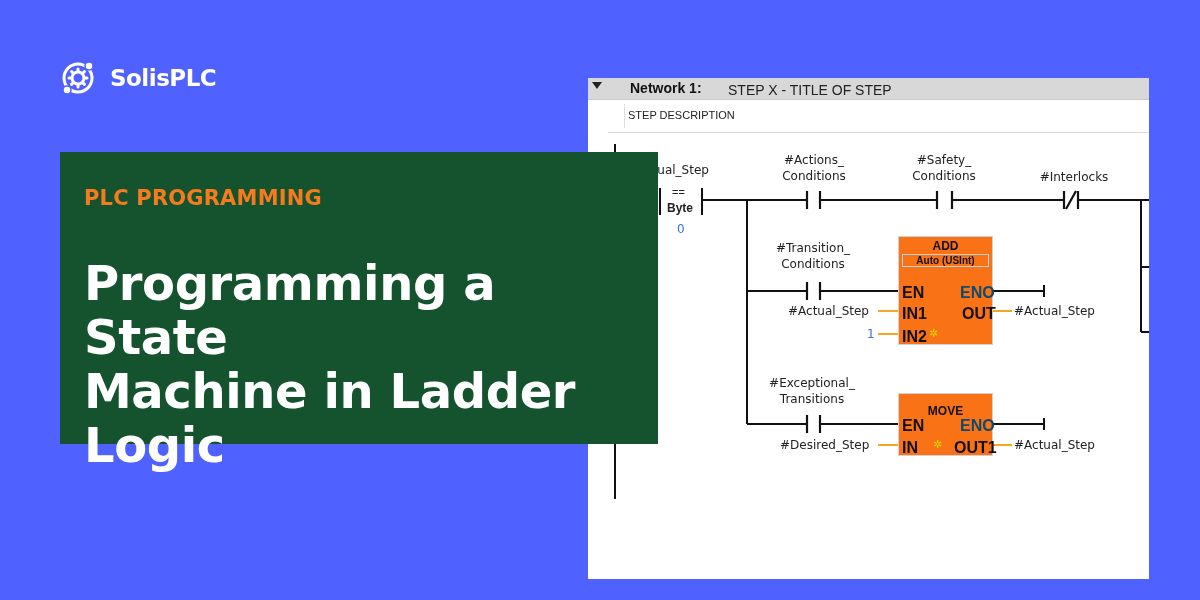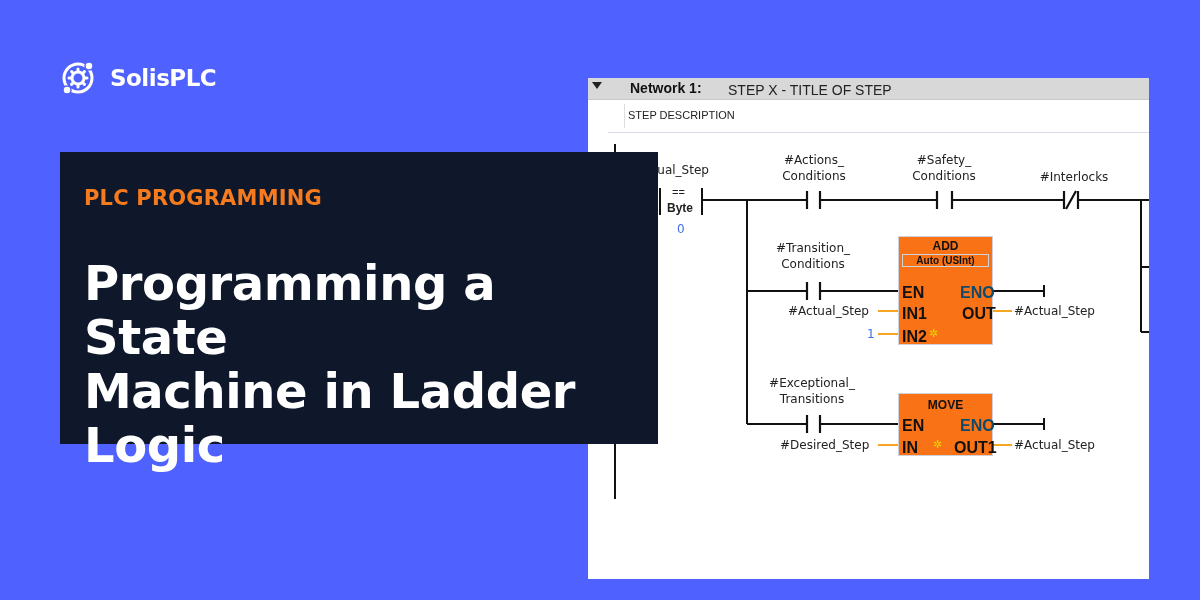--- a/index.html
+++ b/index.html
@@ -22,21 +22,21 @@
   .ladder { position: absolute; left: 0; top: 0; width: 561px; height: 421px; }
   .lbl { position: absolute; font-family: "DejaVu Sans", sans-serif; font-size: 12px; color: #222; text-align: center; line-height: 16px; white-space: nowrap; }
   .lbl-blue { color: #3D6FE0; }
   .block { position: absolute; background: #f97316; border: 1px solid #cfd2da; }
   .block-title { font-family: "Liberation Sans", sans-serif; font-weight: bold; font-size: 12px; color: #111; text-align: center; }
   .block-sub { font-family: "Liberation Sans", sans-serif; font-weight: bold; font-size: 10px; color: #111; text-align: center; border: 1px solid #cfd2da; margin: 1px 3px; }
   .pin { position: absolute; font-family: "Liberation Sans", sans-serif; font-weight: bold; font-size: 16px; color: #111; }
   .pin-gray { color: #0c4a6e; }
   .spark { position: absolute; color: #E6D800; font-size: 11px; font-weight: bold; }
 
-  .panel { position: absolute; left: 60px; top: 152px; width: 598px; height: 292px; background: #0f172a; }
+  .panel { position: absolute; left: 60px; top: 152px; width: 598px; height: 292px; background: #14532d; }
   .kicker { position: absolute; left: 24px; top: 34px; font-family: "DejaVu Sans", sans-serif; font-weight: bold; font-size: 21px; color: #F67B1E; letter-spacing: 0.2px; }
   .headline { position: absolute; left: 24px; top: 104px; width: 560px; font-family: "DejaVu Sans", sans-serif; font-weight: bold; font-size: 48px; line-height: 54px; color: #fff; letter-spacing: -0.4px; }
 </style>
 </head>
 <body>
 
 <div class="logo">
   <svg class="logo-icon" viewBox="0 0 36 36">
     <circle cx="18" cy="18" r="14" fill="none" stroke="#fff" stroke-width="3"></circle>
     <circle cx="18" cy="18" r="6" fill="none" stroke="#fff" stroke-width="3"></circle>
@@ -152,21 +152,21 @@
   <span class="pin pin-gray" style="left:372px;top:206px;">ENO</span>
   <span class="pin" style="left:314px;top:227px;">IN1</span>
   <span class="pin" style="left:374px;top:227px;">OUT</span>
   <span class="pin" style="left:314px;top:250px;">IN2</span>
   <span class="spark" style="left:341px;top:249px;">✲</span>
   <span class="lbl" style="left:200px;top:225px;">#Actual_Step</span>
   <span class="lbl lbl-blue" style="left:279px;top:248px;">1</span>
   <span class="lbl" style="left:426px;top:225px;">#Actual_Step</span>
 
   <div class="block" style="left:310px;top:315px;width:95px;height:63px;">
-    <div class="block-title" style="margin-top:4px;">MOVE</div>
+    <div class="block-title" style="margin-top:10px;">MOVE</div>
   </div>
   <span class="pin" style="left:314px;top:339px;">EN</span>
   <span class="pin pin-gray" style="left:372px;top:339px;">ENO</span>
   <span class="pin" style="left:314px;top:361px;">IN</span>
   <span class="spark" style="left:345px;top:360px;">✲</span>
   <span class="pin" style="left:366px;top:361px;">OUT1</span>
   <span class="lbl" style="left:192px;top:359px;">#Desired_Step</span>
   <span class="lbl" style="left:426px;top:359px;">#Actual_Step</span>
 </div>
 

